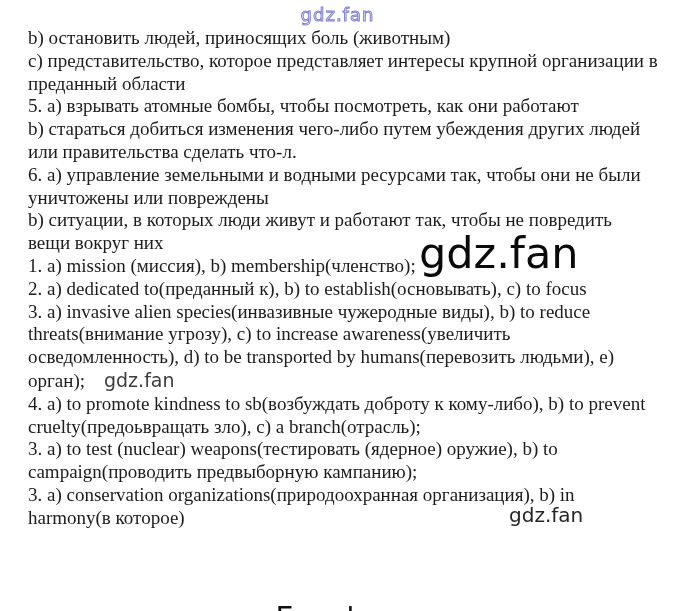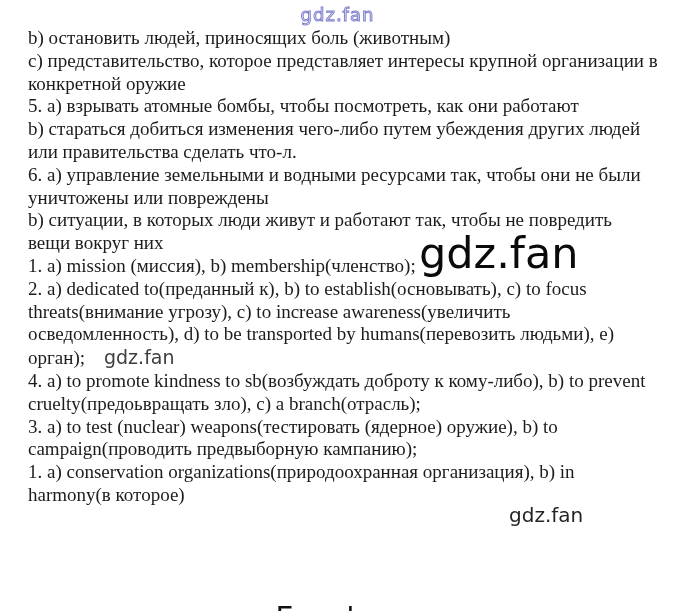--- a/index.html
+++ b/index.html
@@ -71,38 +71,39 @@
 </head>
 <body>
 
 <div class="page">
 
   <div class="wm-top">gdz.fan</div>
 
   <div class="body-text">
     <div>b) остановить людей, приносящих боль (животным)</div>
     <div>c) представительство, которое представляет интересы крупной организации в</div>
-    <div>конкретной оружие</div>
+    <div>преданный области</div>
     <div>5. a) взрывать атомные бомбы, чтобы посмотреть, как они работают</div>
     <div>b) стараться добиться изменения чего-либо путем убеждения других людей</div>
     <div>или правительства сделать что-л.</div>
     <div>6. a) управление земельными и водными ресурсами так, чтобы они не были</div>
     <div>уничтожены или повреждены</div>
     <div>b) ситуации, в которых люди живут и работают так, чтобы не повредить</div>
     <div>вещи вокруг них</div>
     <div>1. a) mission (миссия), b) membership(членство);</div>
     <div>2. a) dedicated to(преданный к), b) to establish(основывать), c) to focus</div>
+    <div>3. a) invasive alien species(инвазивные чужеродные виды), b) to reduce</div>
     <div>threats(внимание угрозу), c) to increase awareness(увеличить</div>
     <div>осведомленность), d) to be transported by humans(перевозить людьми), e)</div>
     <div><span>орган);</span><span class="wm-inline">gdz.fan</span></div>
     <div>4. a) to promote kindness to sb(возбуждать доброту к кому-либо), b) to prevent</div>
     <div>cruelty(предоьвращать зло), c) a branch(отрасль);</div>
     <div>3. a) to test (nuclear) weapons(тестировать (ядерное) оружие), b) to</div>
     <div>campaign(проводить предвыборную кампанию);</div>
-    <div>1. a) conservation organizations(природоохранная организация), b) in</div>
+    <div>3. a) conservation organizations(природоохранная организация), b) in</div>
     <div>harmony(в которое)</div>
   </div>
 
   <div class="wm-big">gdz.fan</div>
 
   <div class="wm-right">gdz.fan</div>
 
   <div class="footer-logo">Гдз.фан</div>
 
 </div>

